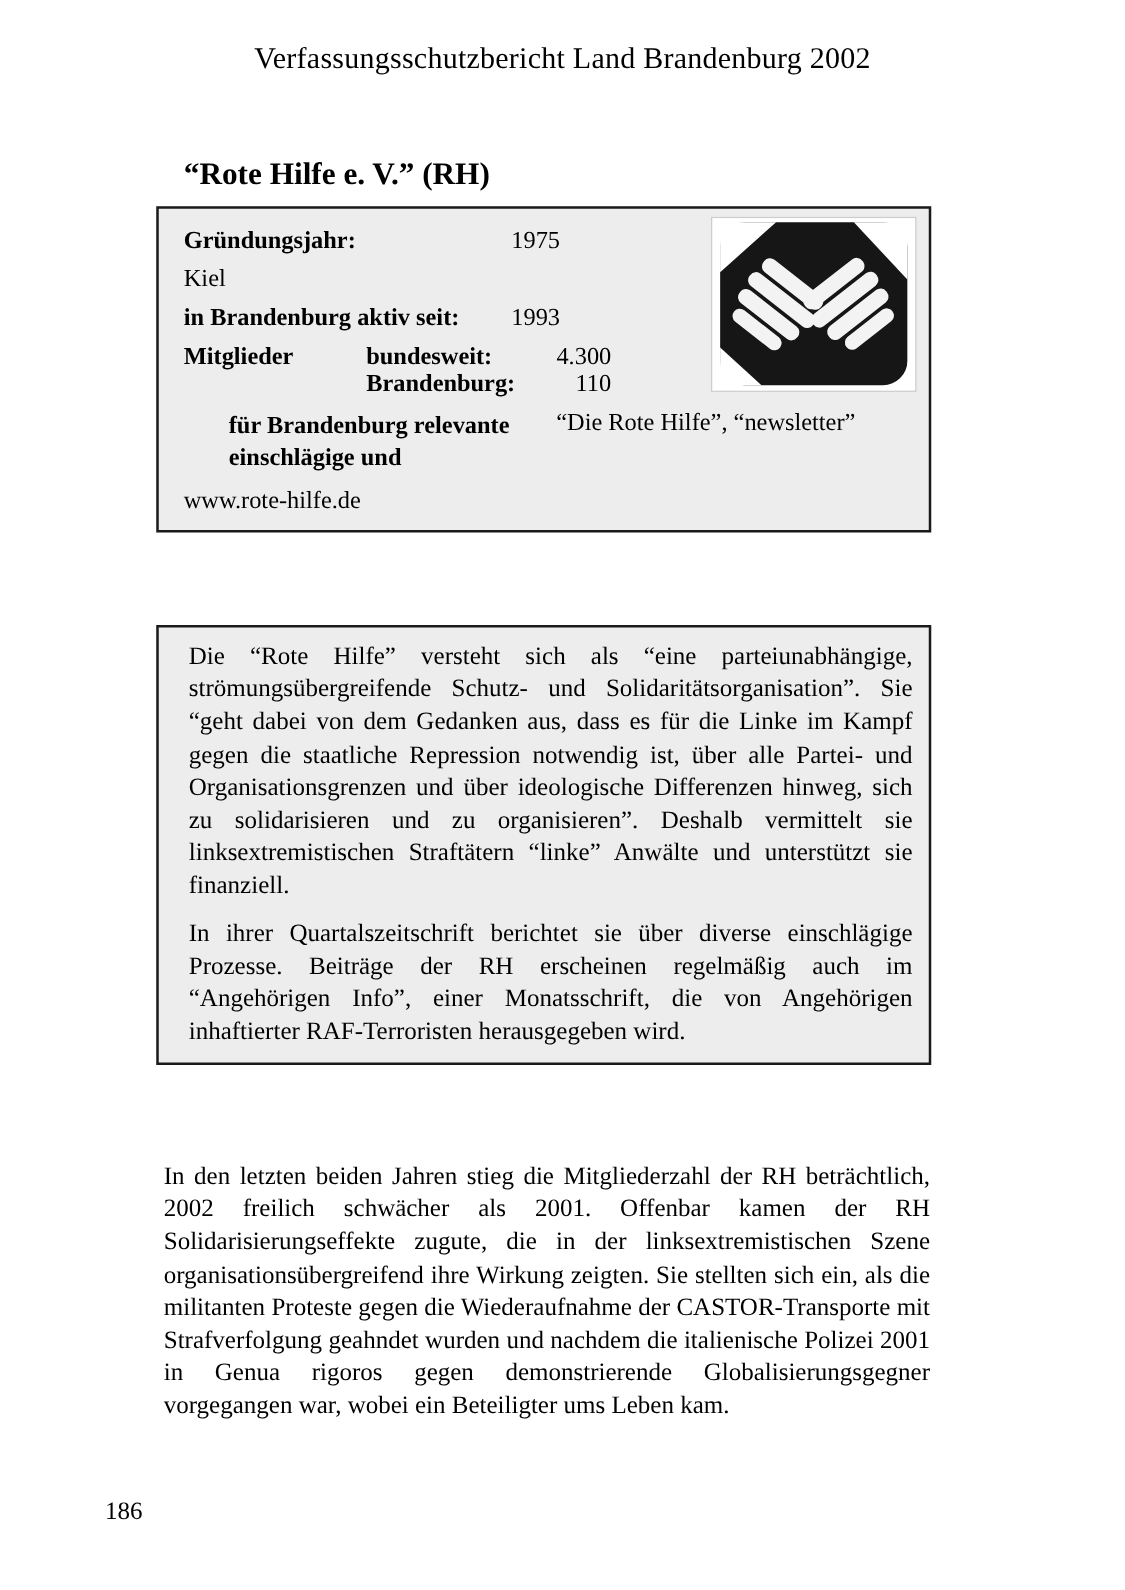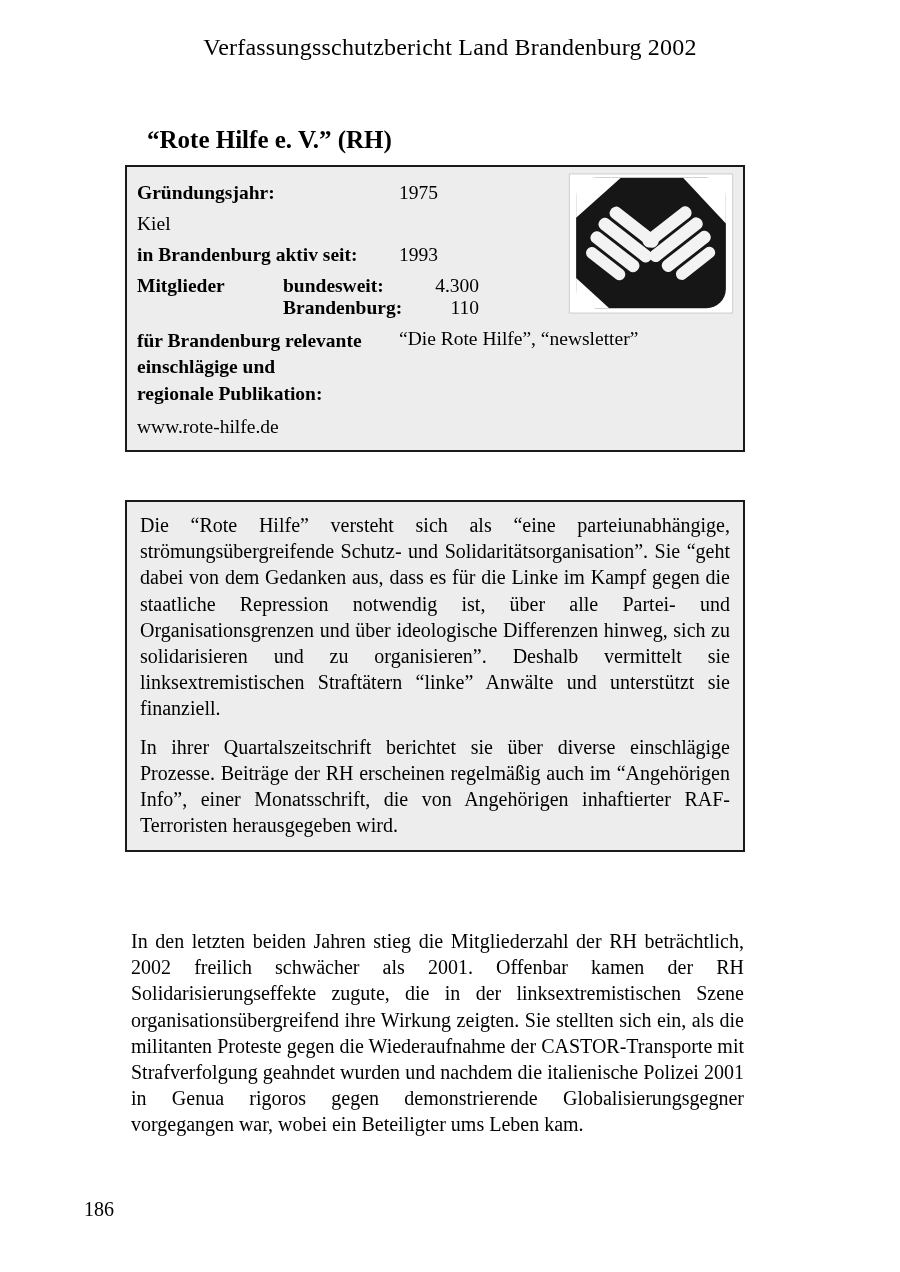--- a/index.html
+++ b/index.html
@@ -35,21 +35,21 @@
   }
 
   .infobox {
     position: absolute;
     top: 165px;
     left: 125px;
     width: 620px;
     box-sizing: border-box;
     background: #ededed;
     border: 2px solid #1a1a1a;
-    padding: 6px 10px 12px 10px;
+    padding: 6px 10px 12px 20px;
     font-size: 19.5px;
   }
   .infobox .row {
     display: flex;
     margin-top: 9px;
     align-items: flex-start;
   }
   .infobox .label {
     font-weight: bold;
     width: 262px;
@@ -63,41 +63,41 @@
   .sublabel {
     font-weight: bold;
     width: 144px;
     flex: 0 0 144px;
   }
   .num {
     display: inline-block;
     width: 52px;
     text-align: right;
   }
-  .pub-row { align-items: flex-end; }
+  .pub-row { align-items: flex-end; margin-left: 36px; }
   .pub-labels div { font-weight: bold; line-height: 1.35; }
 
   .logo-frame {
     position: absolute;
     top: 6px;
     right: 8px;
     width: 168px;
     height: 141px;
   }
   .logo-frame svg { width: 100%; height: 100%; display: block; }
 
   .summary-box {
     position: absolute;
     top: 500px;
     left: 125px;
     width: 620px;
     box-sizing: border-box;
     background: #ededed;
     border: 2px solid #1a1a1a;
-    padding: 10px 13px 12px 13px;
+    padding: 10px 13px 12px 24px;
   }
   .summary-box p {
     margin: 0 0 12px 0;
     font-size: 20px;
     line-height: 1.31;
     text-align: justify;
   }
   .summary-box p:last-child { margin-bottom: 0; }
 
   .body-paragraph {
@@ -152,21 +152,20 @@
         <span class="sublabel">Brandenburg:</span>
         <span class="num">110</span>
       </div>
     </div>
   </div>
 
   <div class="row pub-row">
     <div class="label pub-labels">
       <div>für Brandenburg relevante</div>
       <div>einschlägige und</div>
-      <div>regionale Publikation:</div>
     </div>
     <div class="value">“Die Rote Hilfe”, “newsletter”</div>
   </div>
 
   <div class="row">
     <div class="value">www.rote-hilfe.de</div>
   </div>
 
   <div class="logo-frame">
     <svg viewBox="0 0 170 145" xmlns="http://www.w3.org/2000/svg">

